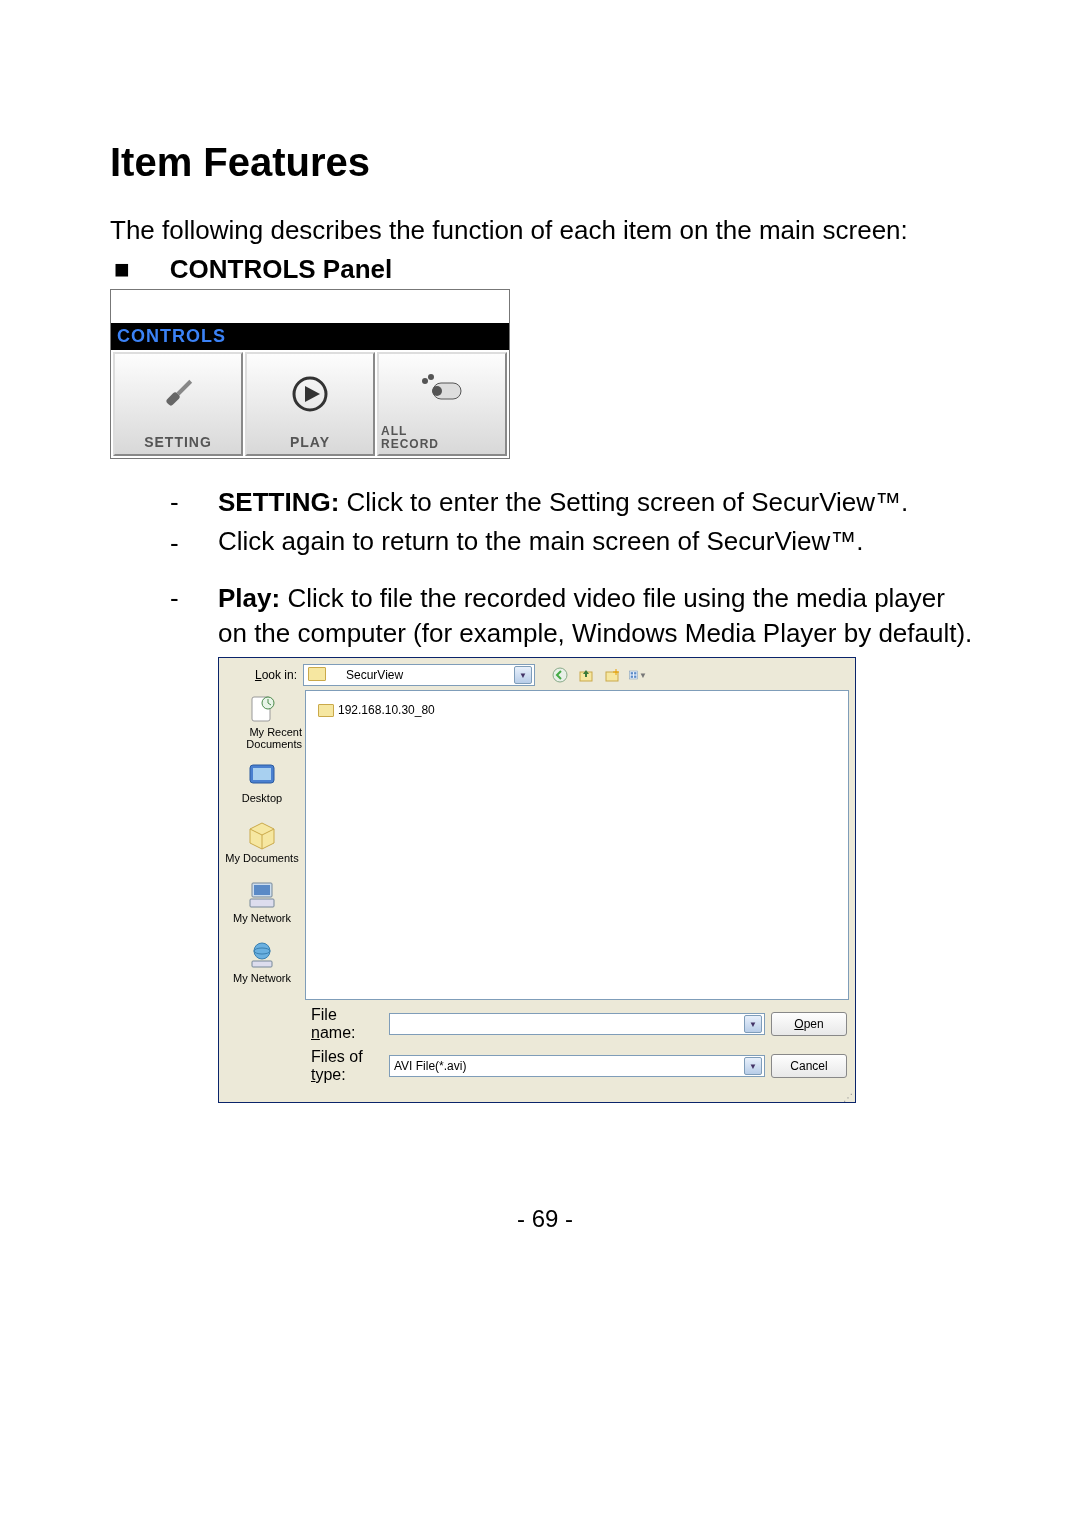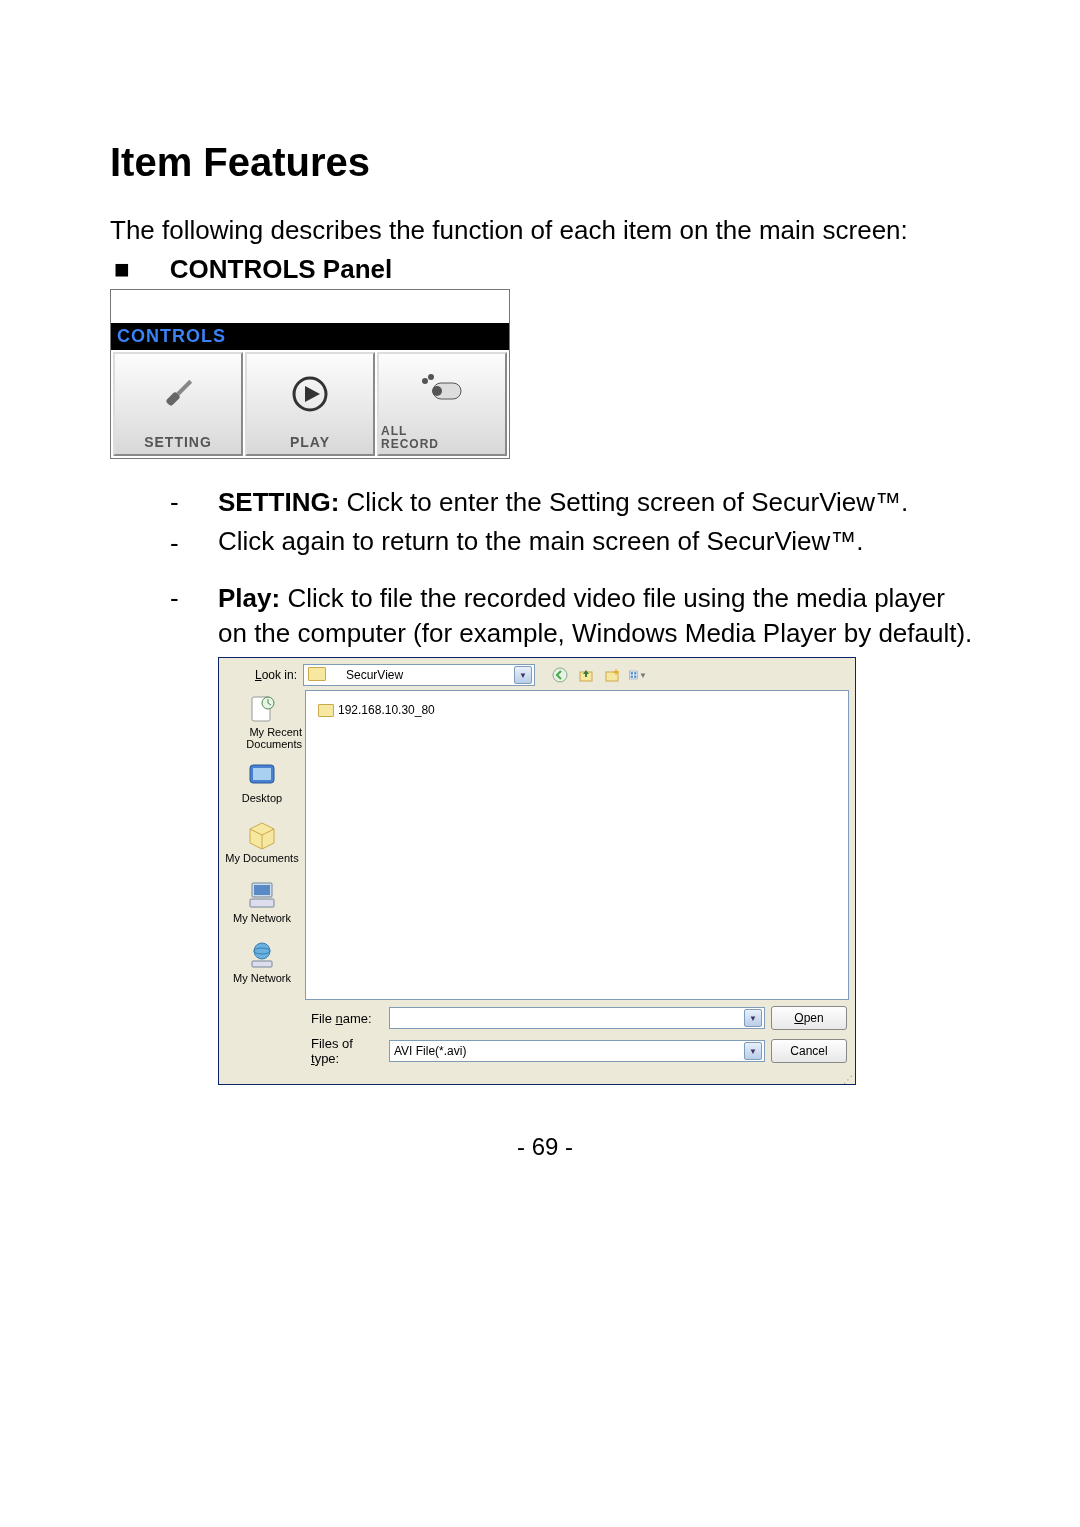--- a/index.html
+++ b/index.html
@@ -170,35 +170,35 @@
   .file-item{display:flex;align-items:center;gap:4px;font-size:12px;}
   .folder-glyph{width:14px;height:11px;background:#f6e7a1;border:1px solid #caa94a;border-radius:1px;}
   .dlg-bottom{
     display:grid;
     grid-template-columns:86px 72px 1fr 76px;
     row-gap:6px;column-gap:6px;
     padding:6px 8px 8px 0;
     align-items:center;
   }
   .dlg-bottom .sp{ }
-  .dlg-bottom label{font-size:13px;}
+  .dlg-bottom label{font-size:16px;}
   .txtcombo{
     background:#fff;border:1px solid #7f9db9;height:20px;
     display:flex;align-items:center;justify-content:space-between;padding:0 2px 0 4px;font-size:12px;
   }
   .winbtn{
     height:22px;border:1px solid #888;background:linear-gradient(#fefefe,#e8e8e8);
     border-radius:3px;font-size:12px;display:flex;align-items:center;justify-content:center;
   }
   .resize{
     height:10px;display:flex;justify-content:flex-end;padding-right:2px;color:#999;font-size:10px;
   }
 
   .pagenum{
-    text-align:center;font-size:24px;margin-top:48px;
+    text-align:center;font-size:24px;margin-top:102px;
   }
 
   
   svg{display:block;}
 </style>
 </head>
 <body>
 
 <div class="page">
   <h1>Item Features</h1>

